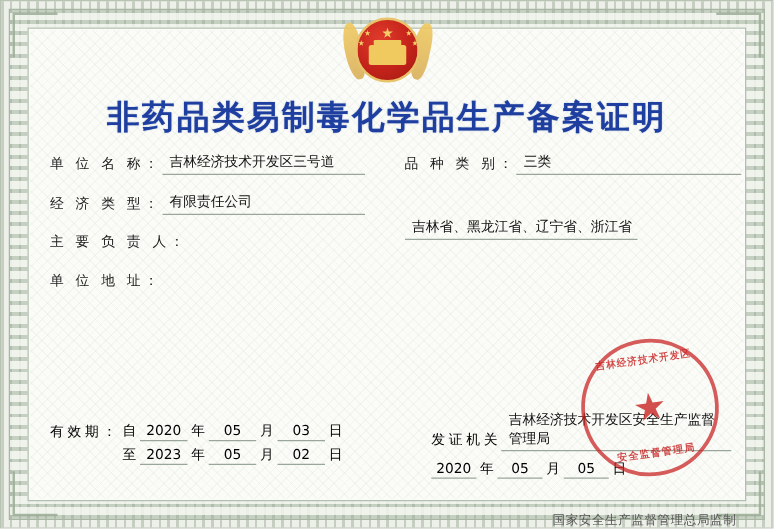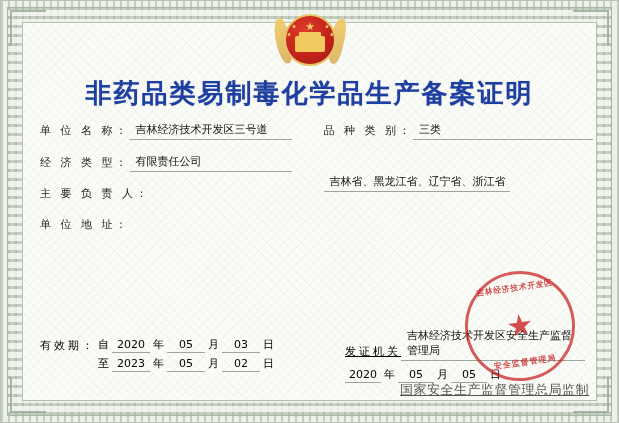--- a/index.html
+++ b/index.html
@@ -245,21 +245,20 @@
   .issuer-line {
     display: flex;
     align-items: flex-end;
     margin-bottom: 6px;
     justify-content: flex-start;
   }
   .issuer-label {
     letter-spacing: 3px;
     padding-bottom: 2px;
     white-space: nowrap;
-    text-decoration: underline;
   }
   .issuer-value {
     border-bottom: 1px solid #9aa69a;
     flex: 1;
     padding: 0 4px 2px 6px;
     min-height: 14px;
     color: #111;
   }
   .issue-date {
     display: flex;
@@ -310,25 +309,24 @@
     bottom: 10px;
     text-align: center;
     font-size: 8px;
     letter-spacing: 1px;
     font-weight: bold;
   }
 
   .footer-note {
     position: absolute;
     right: 30px;
-    bottom: 24px;
-    font-size: 13px;
+    bottom: 0;
+    font-size: 10px;
     color: #555;
     letter-spacing: 0.5px;
-    text-decoration: underline;
   }
 </style>
 </head>
 <body>
 
 <div class="cert">
 
   <div class="border-outer"></div>
   <div class="border-inner-band"></div>
   <div class="border-inner-band2"></div>

